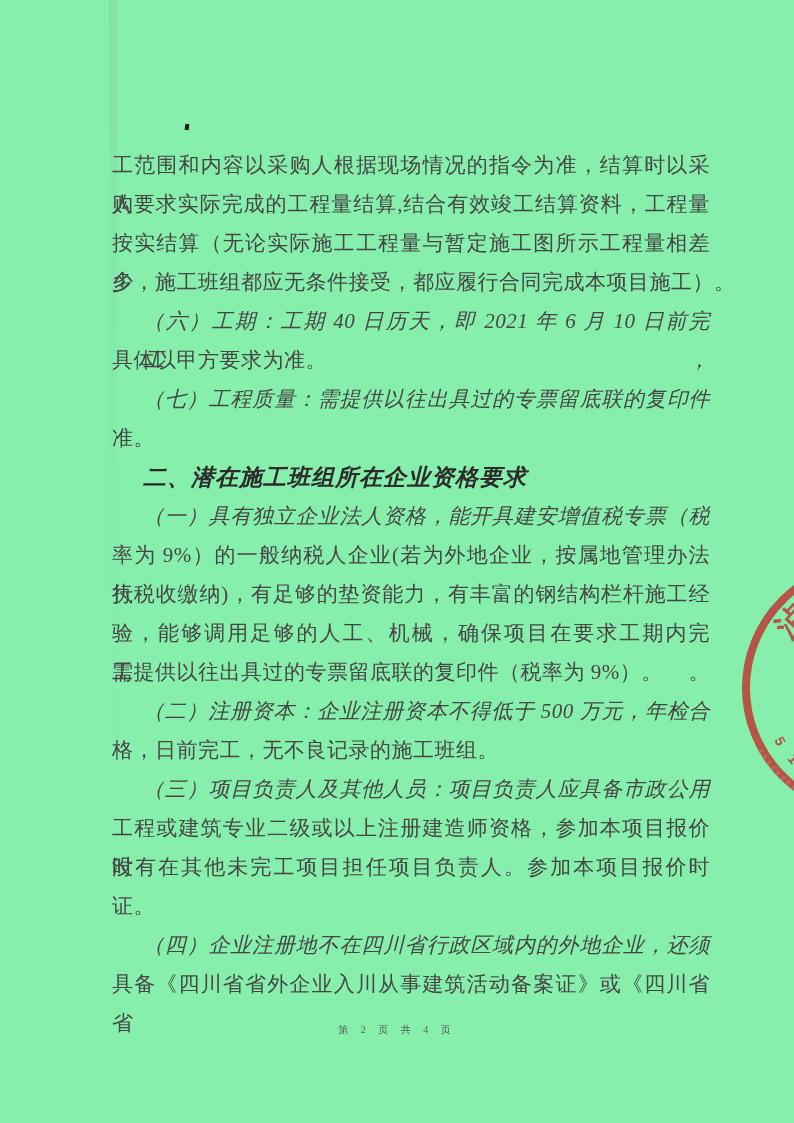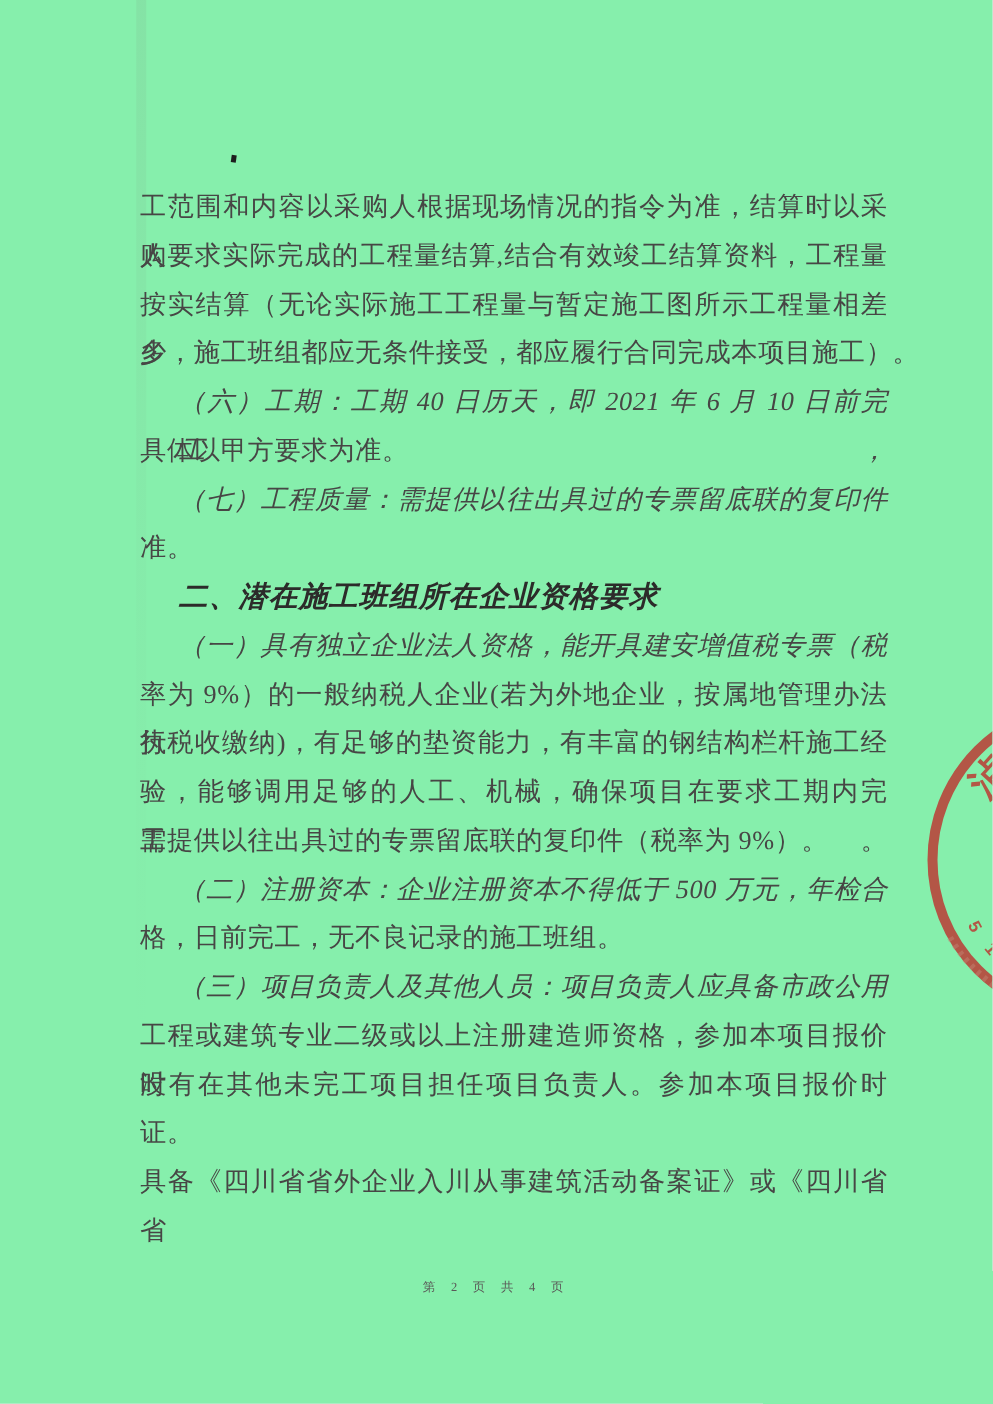--- a/index.html
+++ b/index.html
@@ -97,20 +97,21 @@
       <div class="line j">率为 9%）的一般纳税人企业(若为外地企业，按属地管理办法执</div>
       <div class="line j">行税收缴纳)，有足够的垫资能力，有丰富的钢结构栏杆施工经</div>
       <div class="line j">验，能够调用足够的人工、机械，确保项目在要求工期内完工。</div>
       <div class="line">需提供以往出具过的专票留底联的复印件（税率为 9%）。</div>
       <div class="line j ind">（二）注册资本：企业注册资本不得低于 500 万元，年检合</div>
       <div class="line">格，日前完工，无不良记录的施工班组。</div>
       <div class="line j ind">（三）项目负责人及其他人员：项目负责人应具备市政公用</div>
       <div class="line j">工程或建筑专业二级或以上注册建造师资格，参加本项目报价时</div>
       <div class="line j">没有在其他未完工项目担任项目负责人。参加本项目报价时</div>
       <div class="line">证。</div>
+      <div class="line j ind">（四）企业注册地不在四川省行政区域内的外地企业，还须</div>
       <div class="line j">具备《四川省省外企业入川从事建筑活动备案证》或《四川省省</div>
     </div>
 
   <div class="footer">第 2 页 共 4 页</div>
 
   <svg class="seal" viewBox="0 0 300 300" width="300" height="300">
     <g opacity="0.82">
       <circle cx="170" cy="148" r="124" fill="none" stroke="#bd3530" stroke-width="8"></circle>
 
       <path id="sealArc" d="M 78 148 A 92 92 0 1 1 262 148" fill="none"></path>

